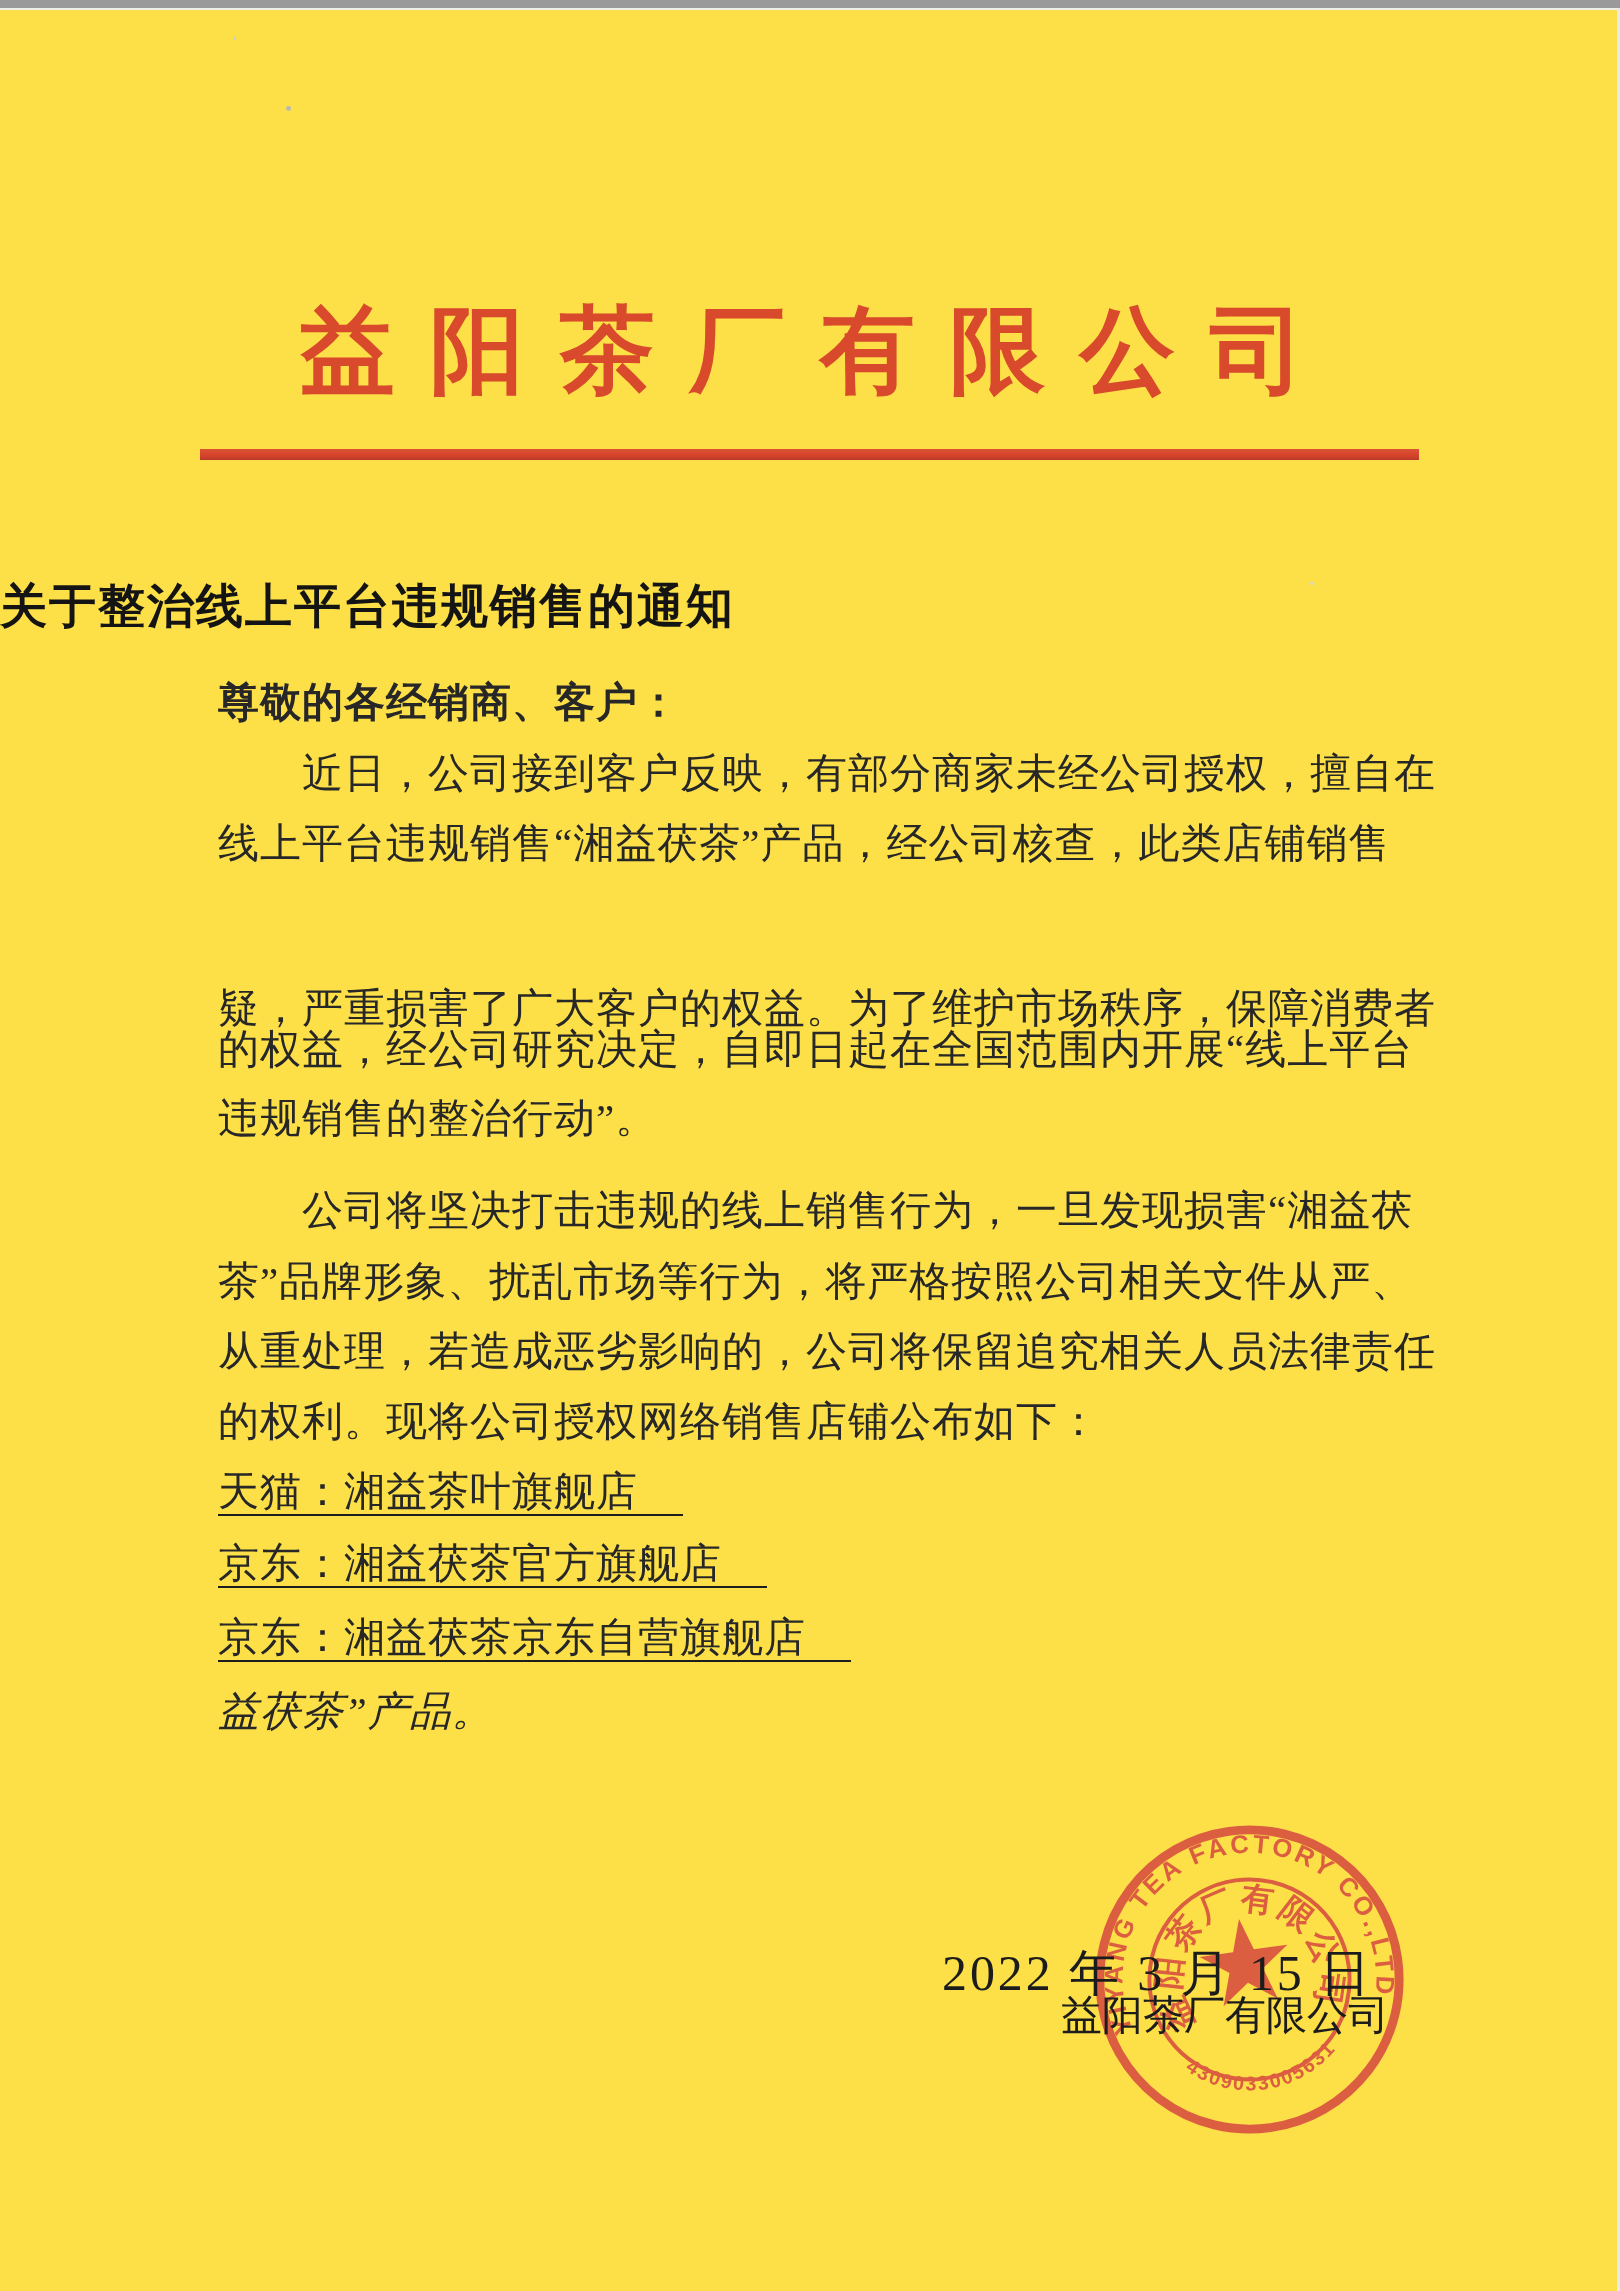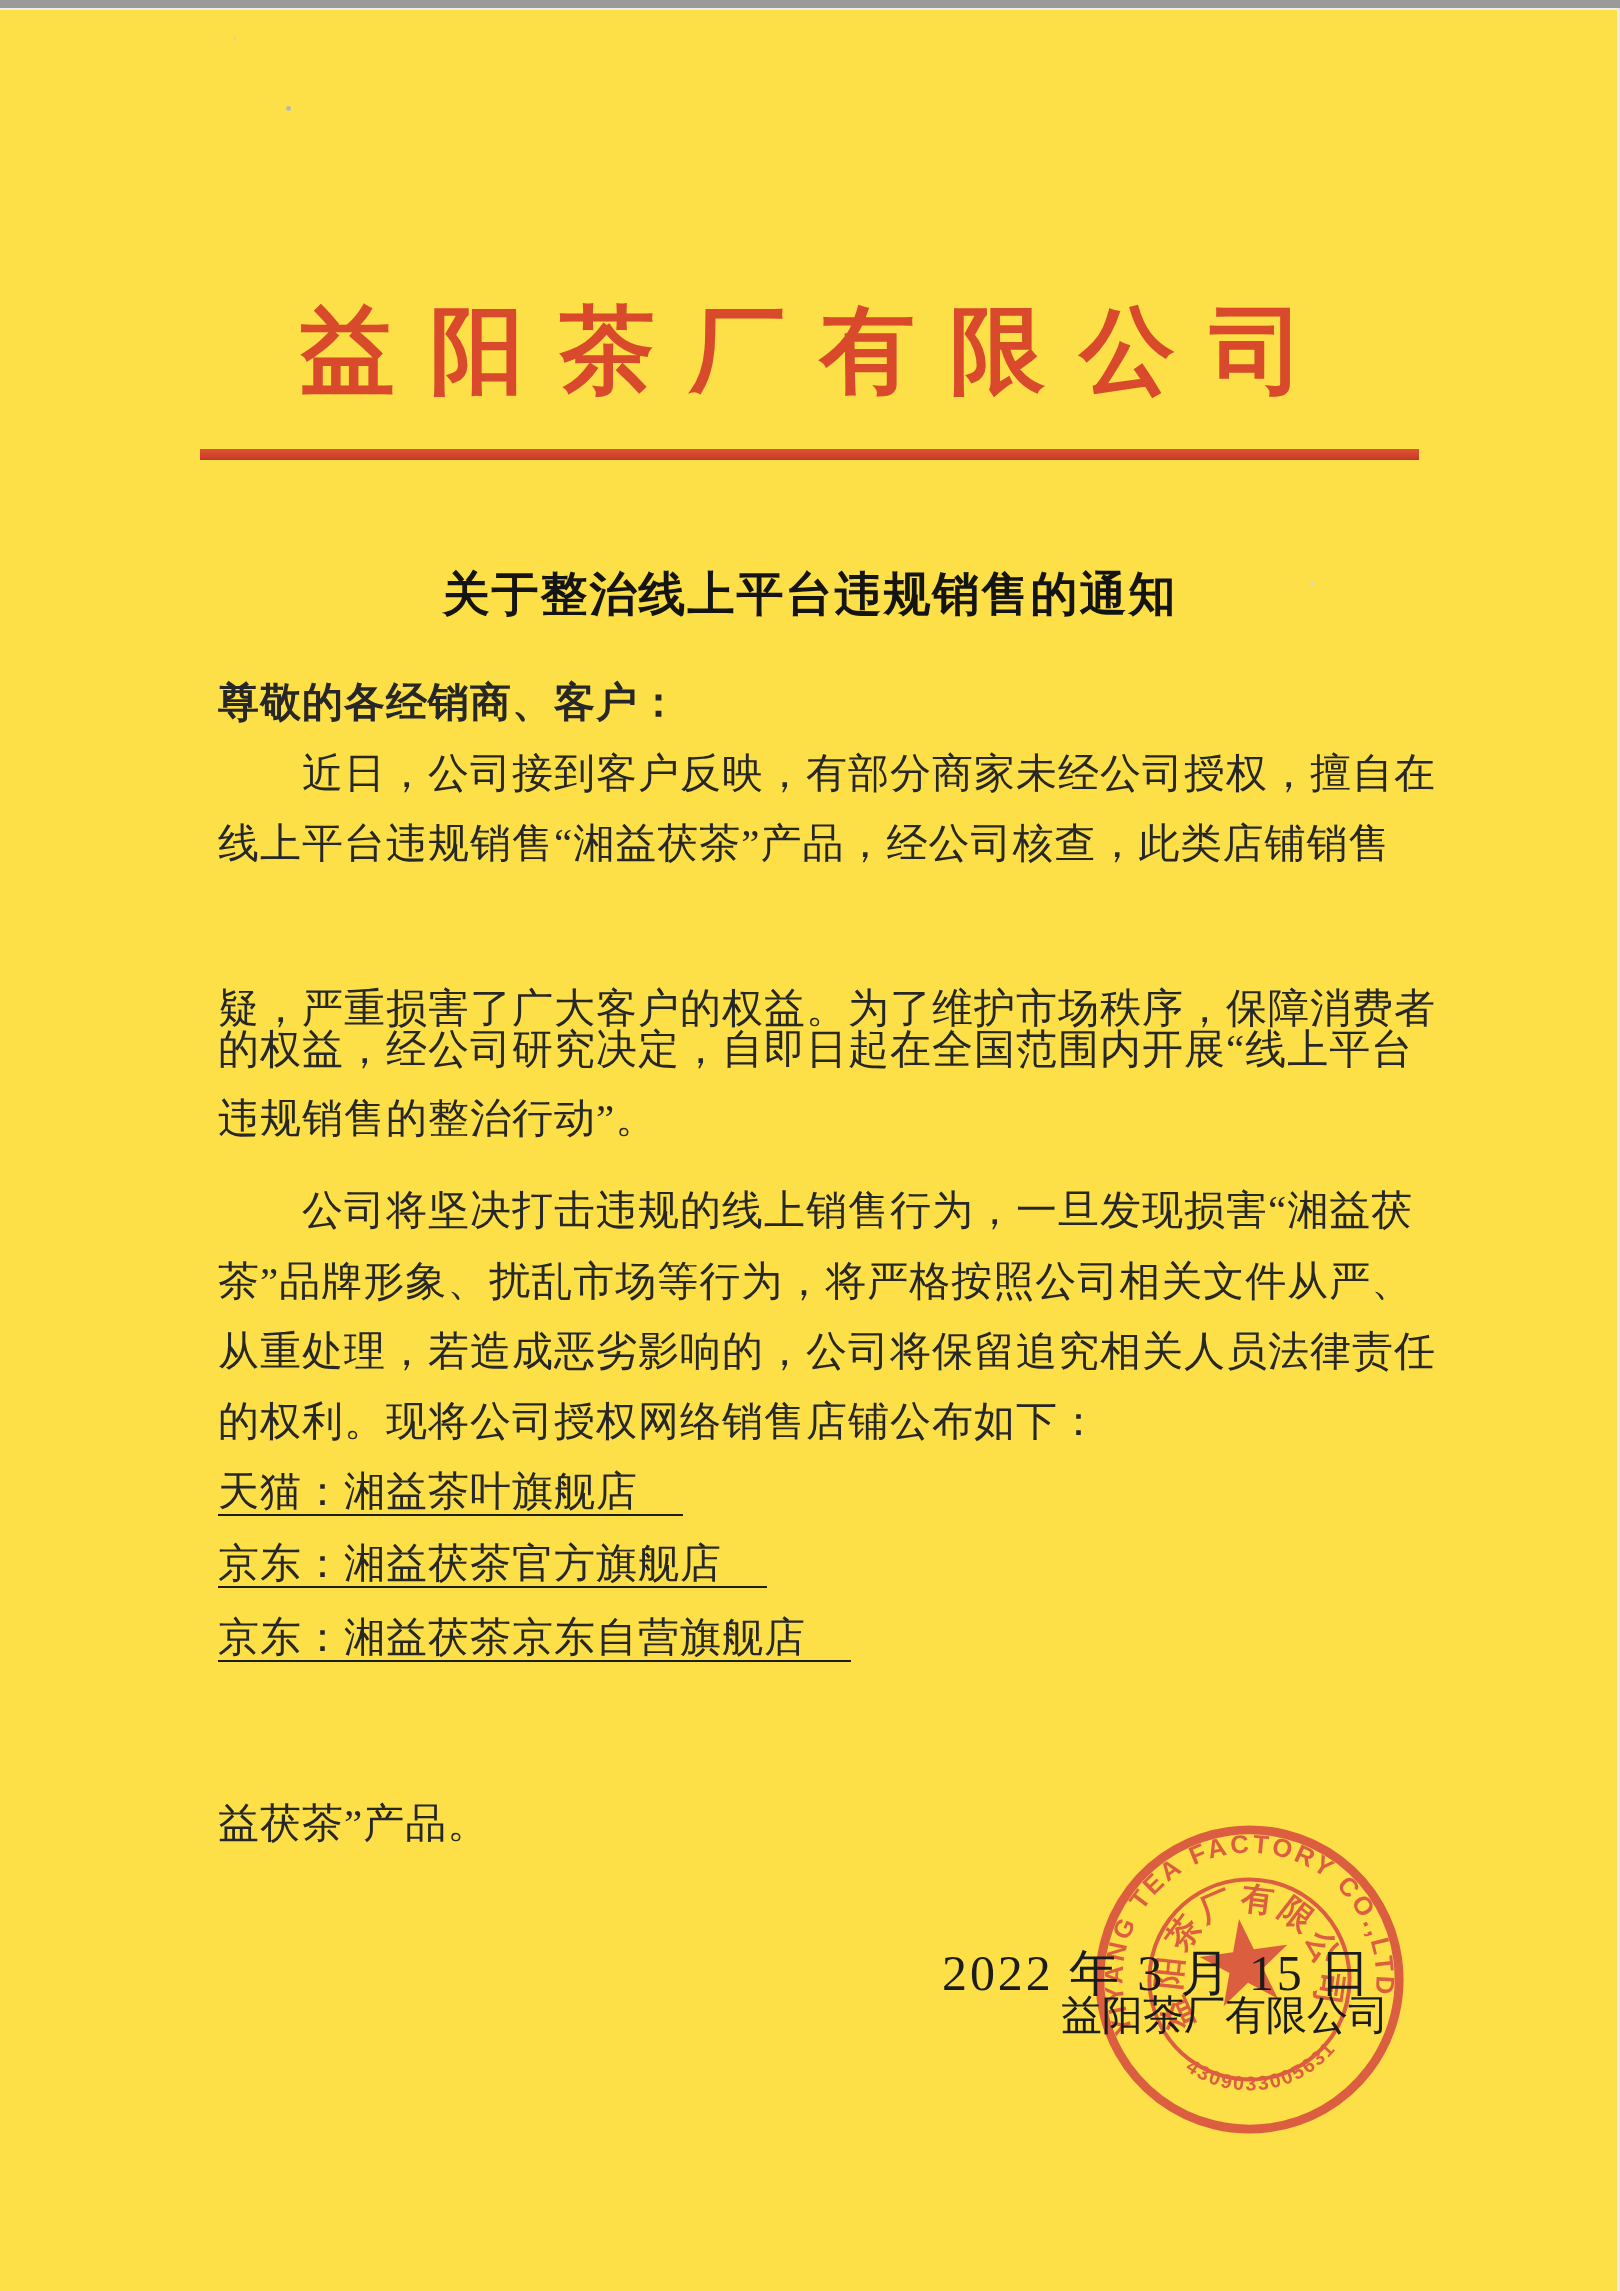--- a/index.html
+++ b/index.html
@@ -27,36 +27,36 @@
     letter-spacing:35px;margin-right:-35px;
     white-space:nowrap;
   }
   .red-rule{
     position:absolute;top:441px;left:200px;width:1219px;height:10.8px;
     background:linear-gradient(180deg,#dd5434 0%,#d2402a 70%,#b63a2b 100%);
   }
 
   
   .doc-title{
-    position:absolute;top:555px;left:0;width:100%;
-    text-align:center;
+    position:absolute;top:567px;left:0;width:100%;
+    text-align:left;
     font-size:47px;font-weight:700;color:#141414;letter-spacing:2px;
   }
 
   
   .bline{
     position:absolute;left:218px;
     font-size:41px;color:#272727;letter-spacing:1px;
     white-space:pre;line-height:1;
   }
   .t0{top:674px;font-weight:bold;}  .t1{top:745px;}  .t2{top:815px;}  .t3{top:883px;}
   .t4{top:980px;}  .t5{top:1021px;} .t6{top:1090px;} .t7{top:1182px;}
   .t8{top:1253px;} .t9{top:1323px;} .t10{top:1393px;}
   .t11{top:1463px;} .t12{top:1535px;} .t13{top:1609px;}
-  .t14{top:1701px;} .t15{top:1795px;}
+  .t14{top:1701px;} .t15{top:1683px;font-style:italic;}
   .store-underline{
     display:inline-block;
     border-bottom:2.9px solid #1d1d1d;
     padding-bottom:2px;padding-right:45px;
   }
 
   
   .sig-company{
     position:absolute;top:1980px;right:231px;
     font-size:41px;color:#1c1c1c;letter-spacing:0;

